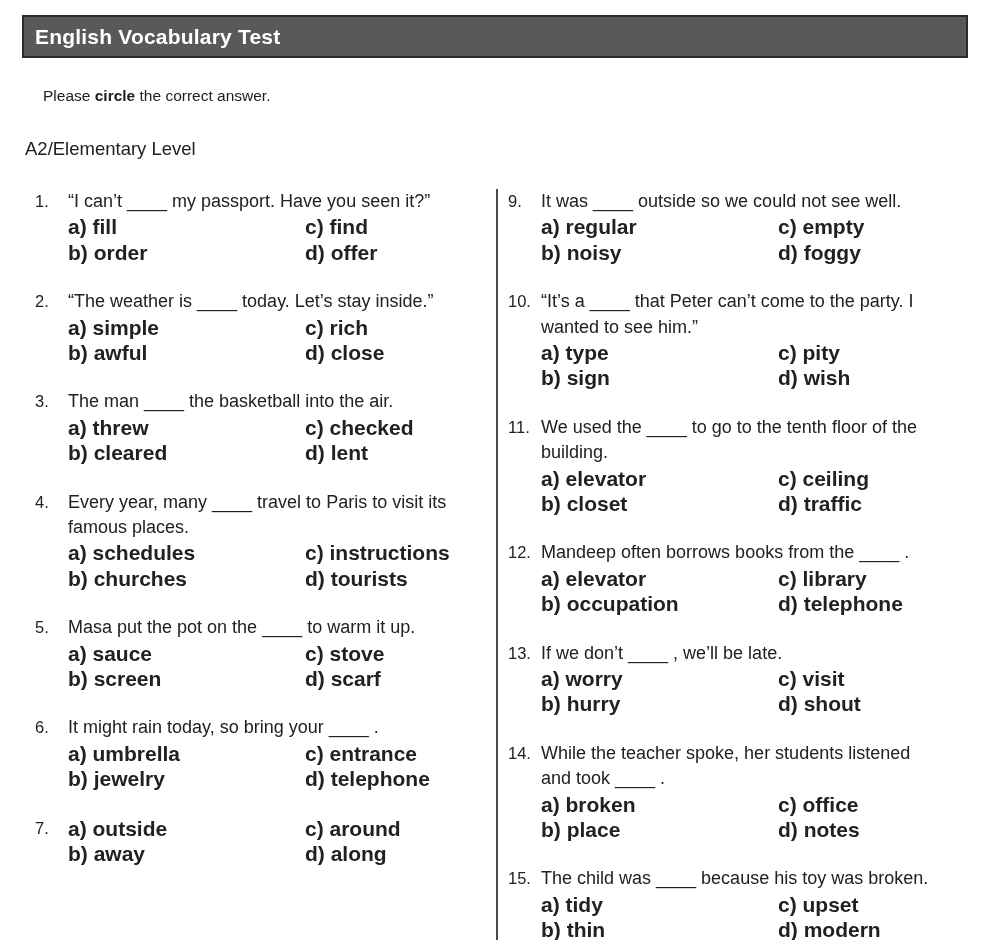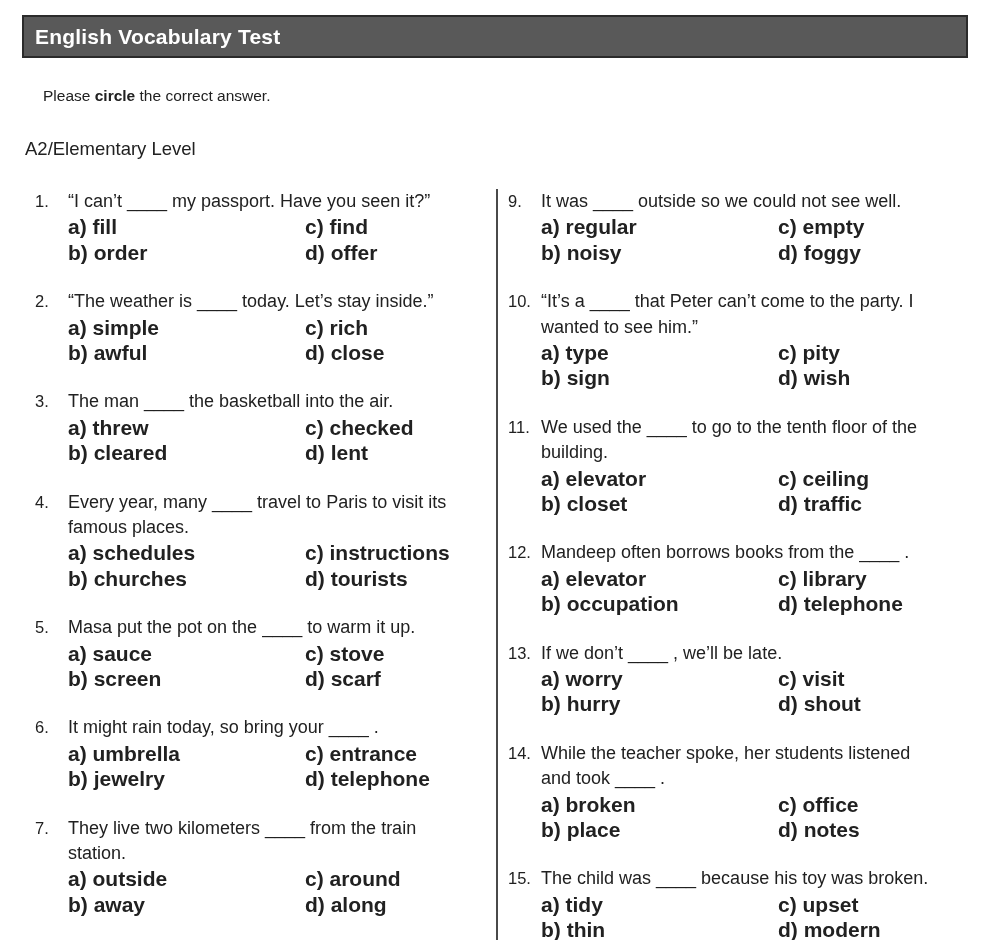--- a/index.html
+++ b/index.html
@@ -213,24 +213,20 @@
           <div class="q-opt">d) telephone</div>
         </div>
       </div>
     </div>
   </div>
 
   <div class="question">
     <div class="q-row">
       <div class="q-num">7.</div>
       <div class="q-body">
-        <div class="q-stem">
-                <div class="q-line">They live two kilometers ____ from the train</div>
-                <div class="q-line">station.</div>
-              </div>
         <div class="q-opts">
           <div class="q-opt">a) outside</div>
           <div class="q-opt">b) away</div>
           <div class="q-opt">c) around</div>
           <div class="q-opt">d) along</div>
         </div>
       </div>
     </div>
   </div>
 </div>

